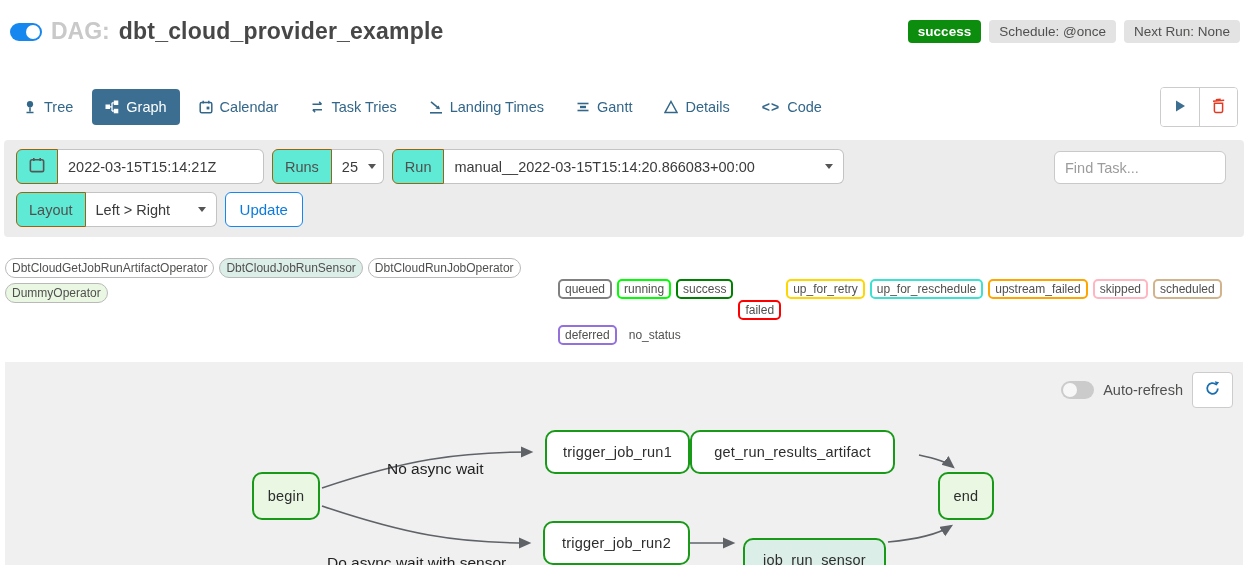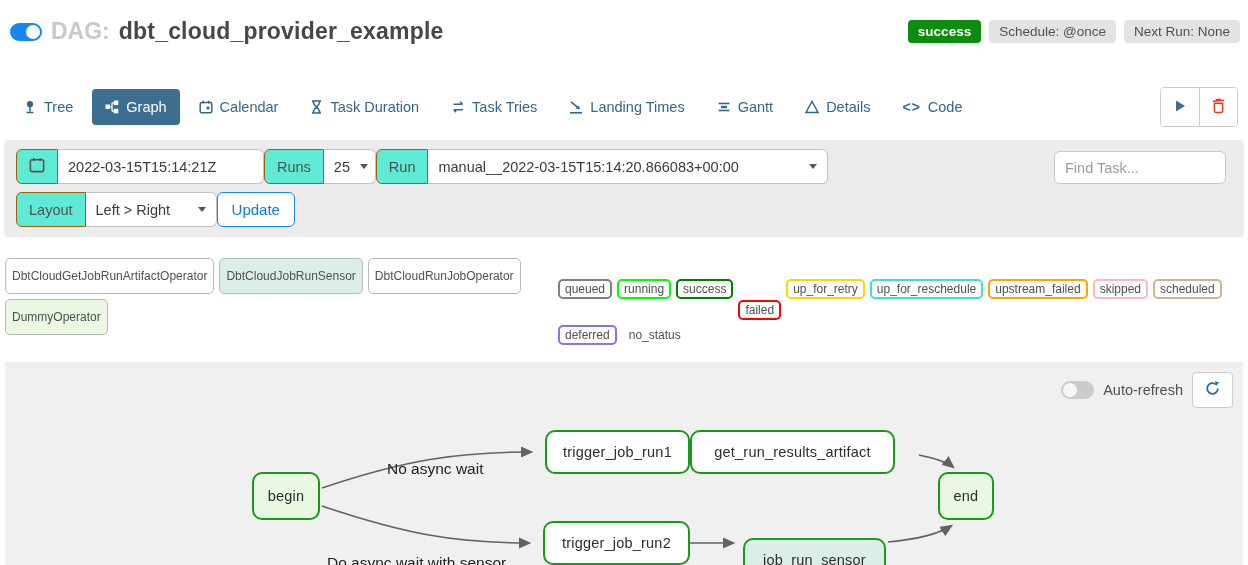--- a/index.html
+++ b/index.html
@@ -25,21 +25,21 @@
   .tab.active { background:#3c6e91; color:#fff; }
   .tab .ticon { display:flex; align-items:center; }
   .tab svg { display:block; }
   .code-glyph { font-weight:bold; letter-spacing:1px; font-size:14px; }
   .actions { margin-left:auto; display:flex; border:1px solid #ccc; border-radius:4px; overflow:hidden; background:#fff; }
   .act-btn { width:38px; height:38px; display:flex; align-items:center; justify-content:center; cursor:pointer; background:#fff; border:none; }
   .act-btn + .act-btn { border-left:1px solid #ccc; }
 
   
   .filterbar { margin:11px 4px 0 4px; background:#ececec; border-radius:4px; padding:9px 12px 10px 12px; position:relative; }
-  .frow { display:flex; align-items:flex-end; }
+  .frow { display:flex; align-items:flex-end; gap:8px; }
   .frow + .frow { margin-top:8px; }
   .igroup { display:flex; align-items:stretch; height:35px; }
   .addon { display:flex; align-items:center; padding:0 12px; background:#5eead4; border:1px solid #a16207;
            font-size:14.5px; color:#51504f; white-space:nowrap; }
   .igroup > :first-child { border-radius:6px 0 0 6px; }
   .igroup > :last-child { border-radius:0 6px 6px 0; }
   .igroup > :only-child { border-radius:6px; }
   .igroup > * + * { border-left:none !important; }
   .tinput { border:1px solid #c3c3c3; background:#fff; padding:0 10px; font-size:14.5px; color:#3b3b3b;
             font-family:"Liberation Sans",sans-serif; outline:none; }
@@ -49,21 +49,21 @@
   .find-task { position:absolute; right:18px; top:11px; width:172px; height:33px; border:1px solid #c9c9c9;
                border-radius:6px; background:#fff; padding:0 10px; font-size:14.5px; color:#3b3b3b; outline:none; }
   .find-task::placeholder { color:#9c9c9c; }
   .update-btn { height:35px; padding:0 14px; background:#fff; border:1.5px solid #1787f0; color:#0d7bdc;
                 border-radius:6px; font-size:15px; cursor:pointer; font-family:"Liberation Sans",sans-serif; }
 
   
   .legend { display:flex; align-items:flex-start; gap:10px; margin:21px 5px 0 5px; }
   .ops { width:543px; display:flex; flex-wrap:wrap; gap:5px; flex:0 0 auto; }
   .stats { flex:1; display:flex; flex-wrap:wrap; gap:5px 5px; align-items:center; }
-  .lbadge { font-size:12px; color:#51504f; border:1px solid #b9b9b9; border-radius:5px; padding:10px 6px; white-space:nowrap; background:#fff; }
+  .lbadge { font-size:12px; color:#51504f; border:1px solid #b9b9b9; border-radius:10px; padding:2px 6px; white-space:nowrap; background:#fff; }
   .sbadge { font-size:12px; color:#51504f; border:2px solid #888; border-radius:5px; padding:1px 5px; white-space:nowrap; background:#fff; }
   .sbadge.noborder { border-color:transparent; background:transparent; }
 
   
   .gpanel { position:relative; margin:17px 5px 0 5px; height:245px; background:#f0f0f0; border-radius:0; }
   .refresh-row { position:absolute; top:10px; right:10px; display:flex; align-items:center; gap:9px; z-index:3; }
   .toggle-off { width:33px; height:18px; border-radius:9px; background:#cbcbcb; position:relative; cursor:pointer; }
   .toggle-off .knob { position:absolute; top:2px; left:2px; width:14px; height:14px; border-radius:50%; background:#f7f7f7; }
   .ar-label { font-size:14.5px; color:#51504f; }
   .refresh-btn { width:41px; height:36px; background:#fff; border:1px solid #ccc; border-radius:4px;
@@ -126,28 +126,20 @@
     </a>
     <a class="tab">
       <span class="ticon">
         <svg width="14" height="14" viewBox="0 0 14 14">
             <rect x="1.2" y="2.4" width="11.6" height="10.4" rx="1.5" fill="none" stroke="currentColor" stroke-width="1.5"></rect>
             <path d="M4.2 0.8 V3.4 M9.8 0.8 V3.4" stroke="currentColor" stroke-width="1.5"></path>
             <rect x="7.6" y="6.6" width="2.8" height="2.8" fill="currentColor"></rect>
           </svg>
       </span>
         <span>Calendar</span>
-    </a>
-    <a class="tab">
-      <span class="ticon">
-        <svg width="13" height="14" viewBox="0 0 13 14">
-            <path d="M2 1 H11 M2 13 H11 M3.2 1 C3.2 7.5 9.8 6.5 9.8 13 M9.8 1 C9.8 7.5 3.2 6.5 3.2 13" stroke="currentColor" stroke-width="1.5" fill="none"></path>
-          </svg>
-      </span>
-        <span>Task Duration</span>
     </a>
     <a class="tab">
       <span class="ticon">
         <svg width="14" height="14" viewBox="0 0 14 14">
             <path d="M2.5 4.2 H11.5 M11.5 4.2 L9.2 1.9 M12 9.8 H2.8 M2.8 9.8 L5.1 12.1" stroke="currentColor" stroke-width="1.5" fill="none"></path>
           </svg>
       </span>
         <span>Task Tries</span>
     </a>
     <a class="tab">

